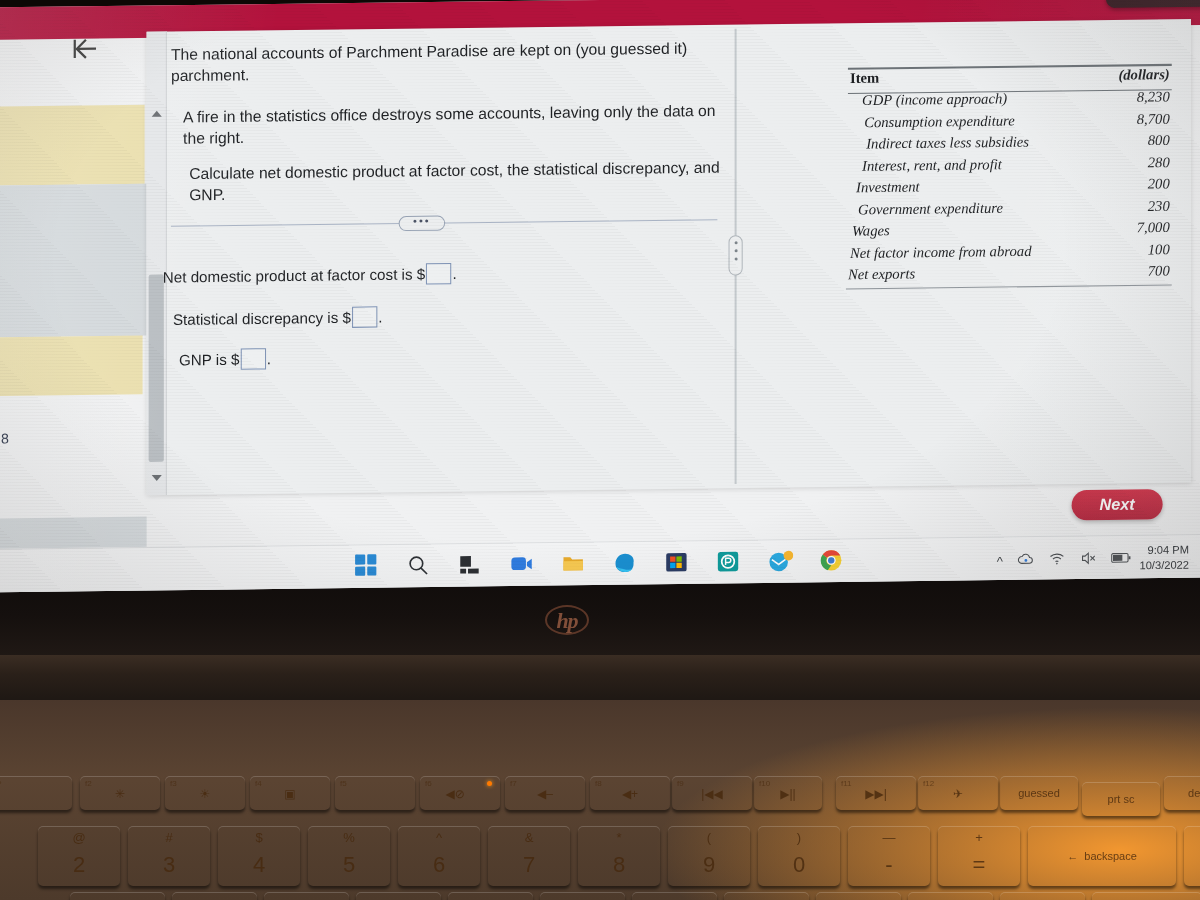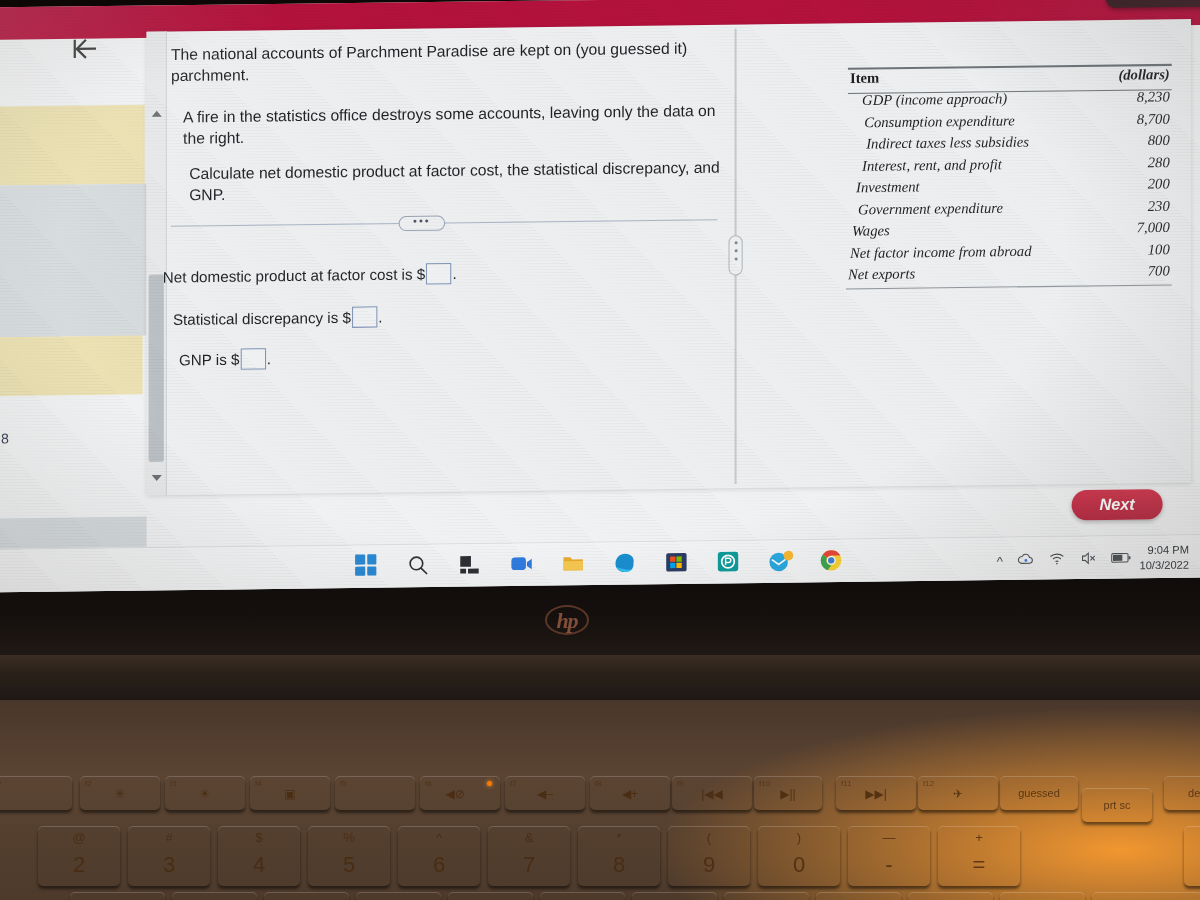--- a/index.html
+++ b/index.html
@@ -258,21 +258,21 @@
       <span class="fl">f11</span>
       <span class="fg">▶▶|</span>
     </div>
     <div class="key fn lit" style="left:918px; top:6px; width:80px;">
       <span class="fl">f12</span>
       <span class="fg">✈</span>
     </div>
     <div class="key fn lit" style="left:1000px; top:6px; width:78px;">
       <span class="wd">guessed</span>
     </div>
-    <div class="key fn lit" style="left:1082px; top:18px; width:70px;">
+    <div class="key fn lit" style="left:1082px; top:12px; width:78px;">
       <span class="wd">prt sc</span>
     </div>
     <div class="key fn lit" style="left:1164px; top:6px; width:78px;">
       <span class="wd">delete</span>
     </div>
 
     <div class="key num lit" style="left:38px; top:56px; width:82px;">
       <span class="top">@</span>
       <span class="bot">2</span>
     </div>
@@ -308,20 +308,25 @@
       <span class="top">)</span>
       <span class="bot">0</span>
     </div>
     <div class="key num lit" style="left:848px; top:56px; width:82px;">
       <span class="top">—</span>
       <span class="bot">-</span>
     </div>
     <div class="key num lit" style="left:938px; top:56px; width:82px;">
       <span class="top">+</span>
       <span class="bot">=</span>
+    </div>
+    <div class="key num lit" style="left:1028px; top:56px; width:148px;">
+      <span class="wd">
+        ←&nbsp;&nbsp;<b style="font-weight:400">backspace</b>
+      </span>
     </div>
     <div class="key num lit" style="left:1184px; top:56px; width:70px;">
       
     </div>
 
     <div class="key lit" style="left:70px; top:122px; width:95px; height:26px;"></div>
     <div class="key lit" style="left:172px; top:122px; width:85px; height:26px;"></div>
     <div class="key lit" style="left:264px; top:122px; width:85px; height:26px;"></div>
     <div class="key lit" style="left:356px; top:122px; width:85px; height:26px;"></div>
     <div class="key lit" style="left:448px; top:122px; width:85px; height:26px;"></div>

